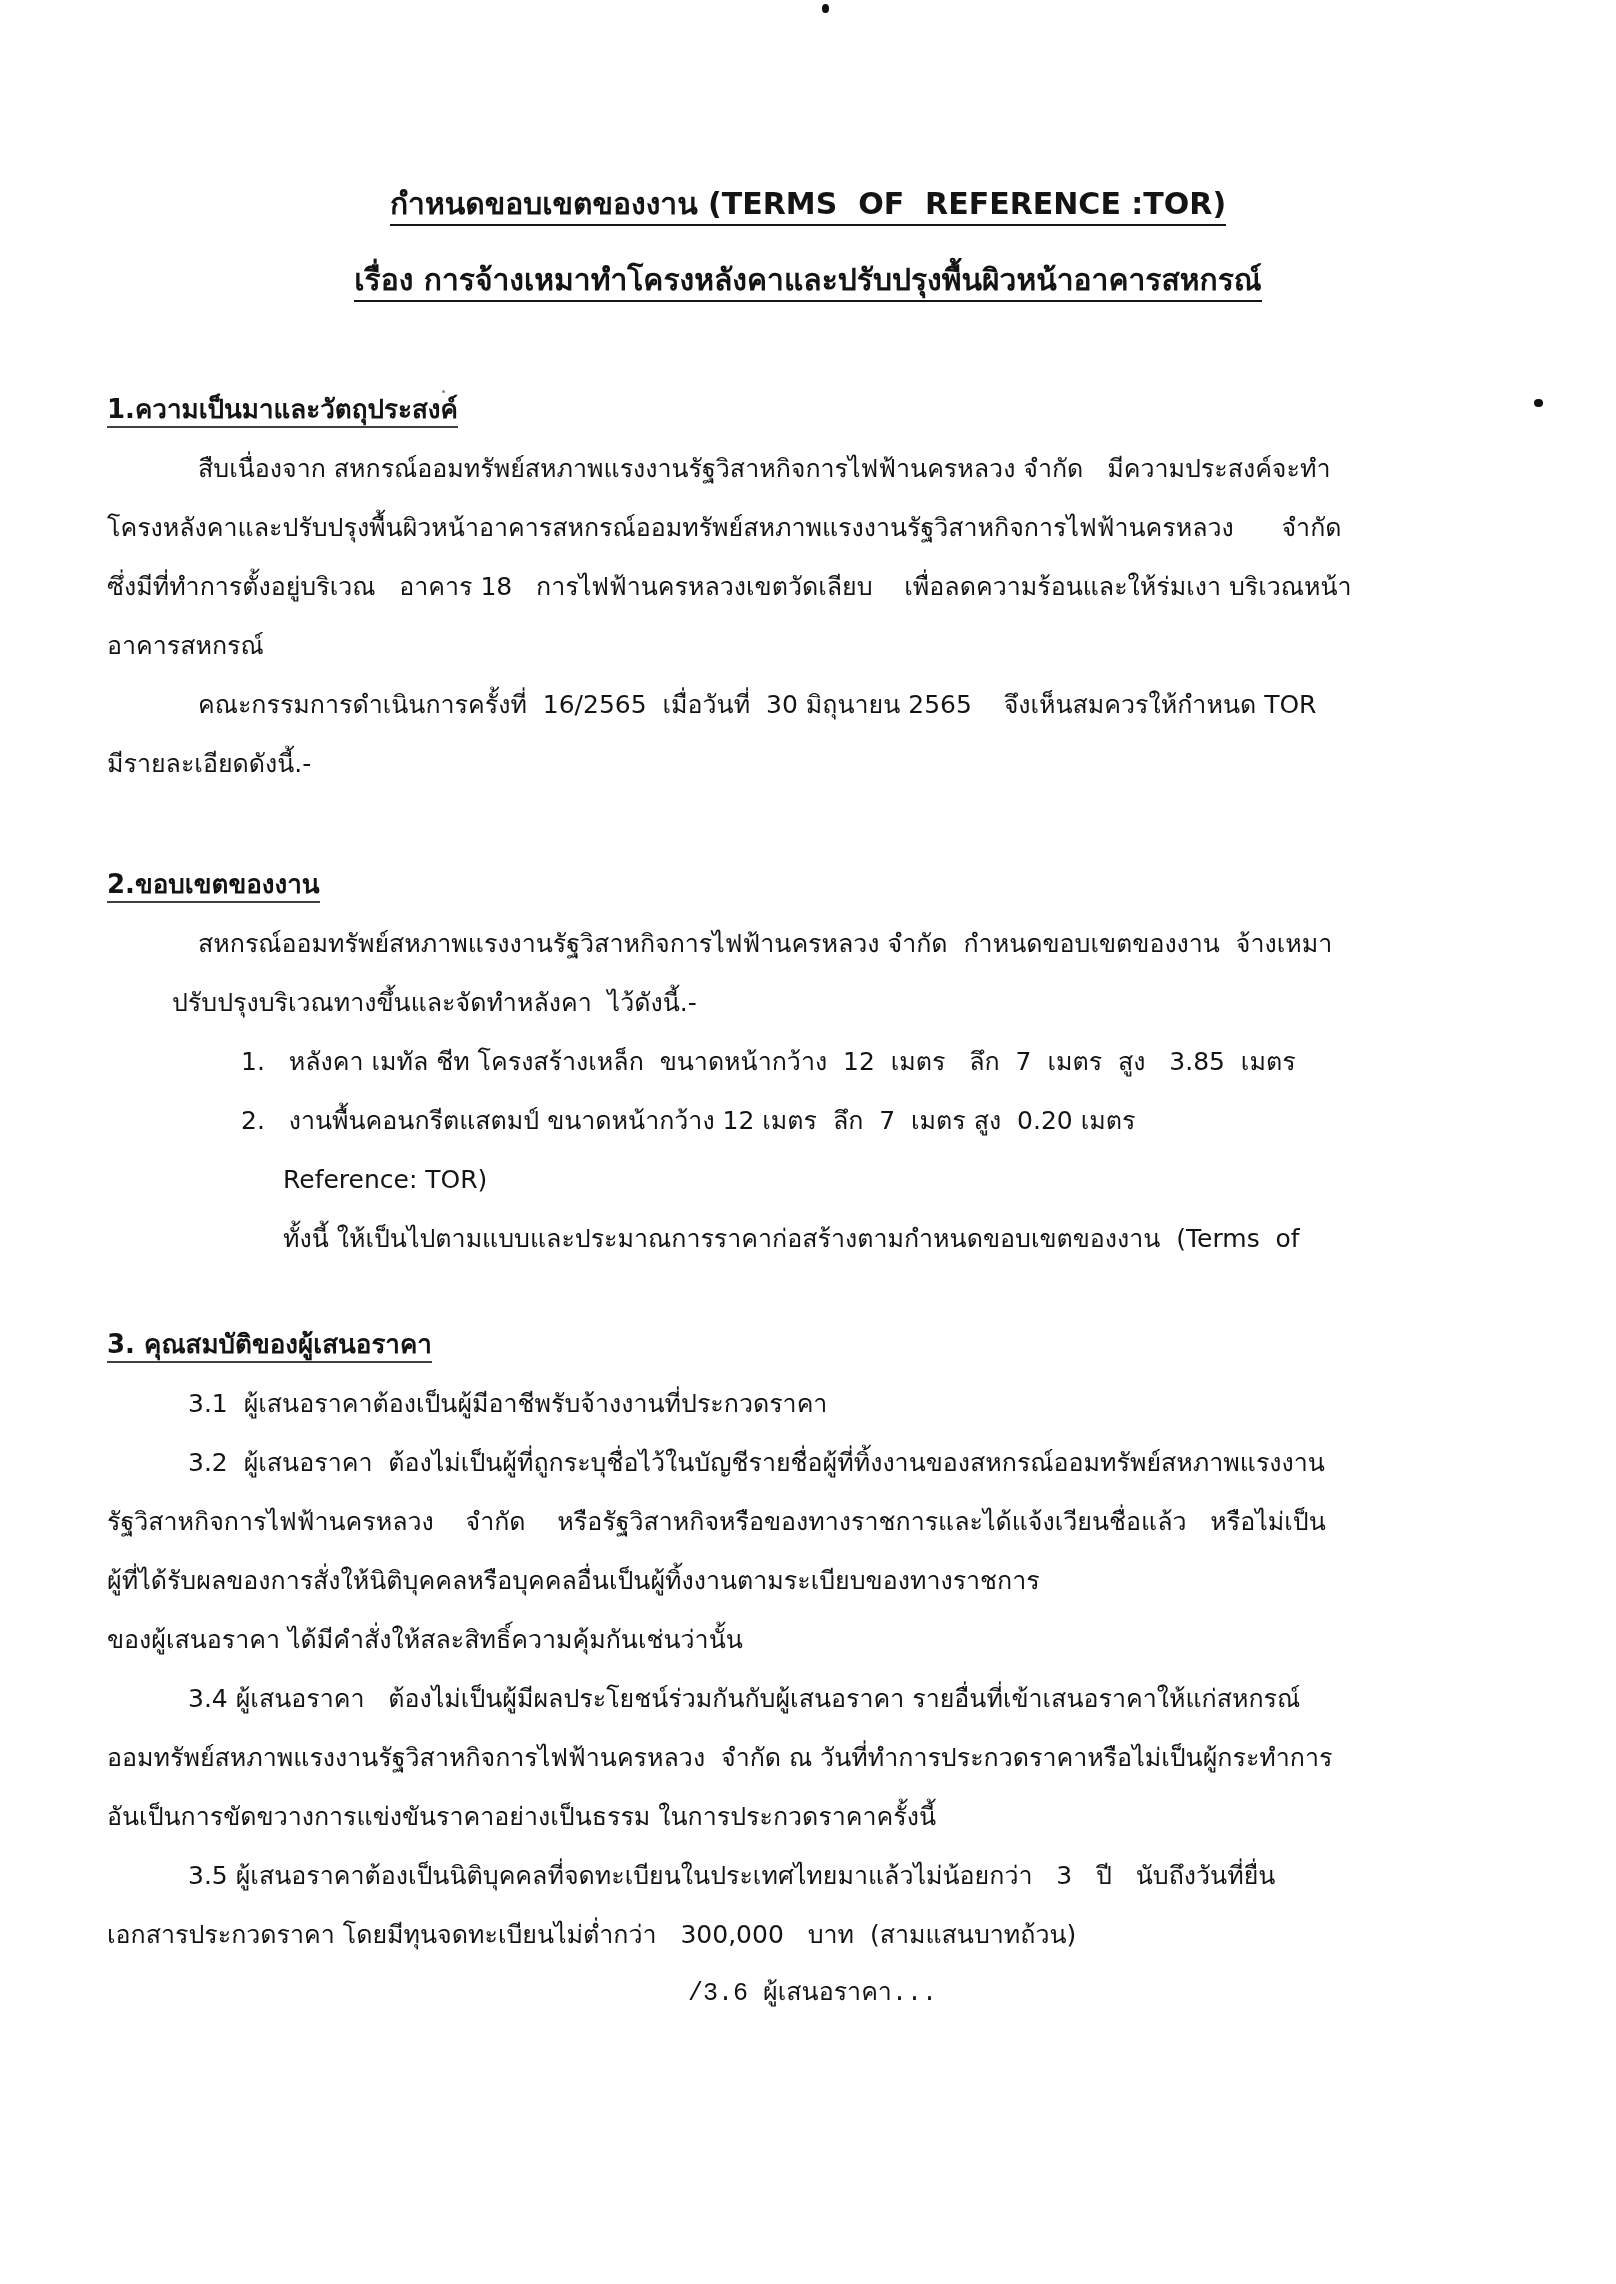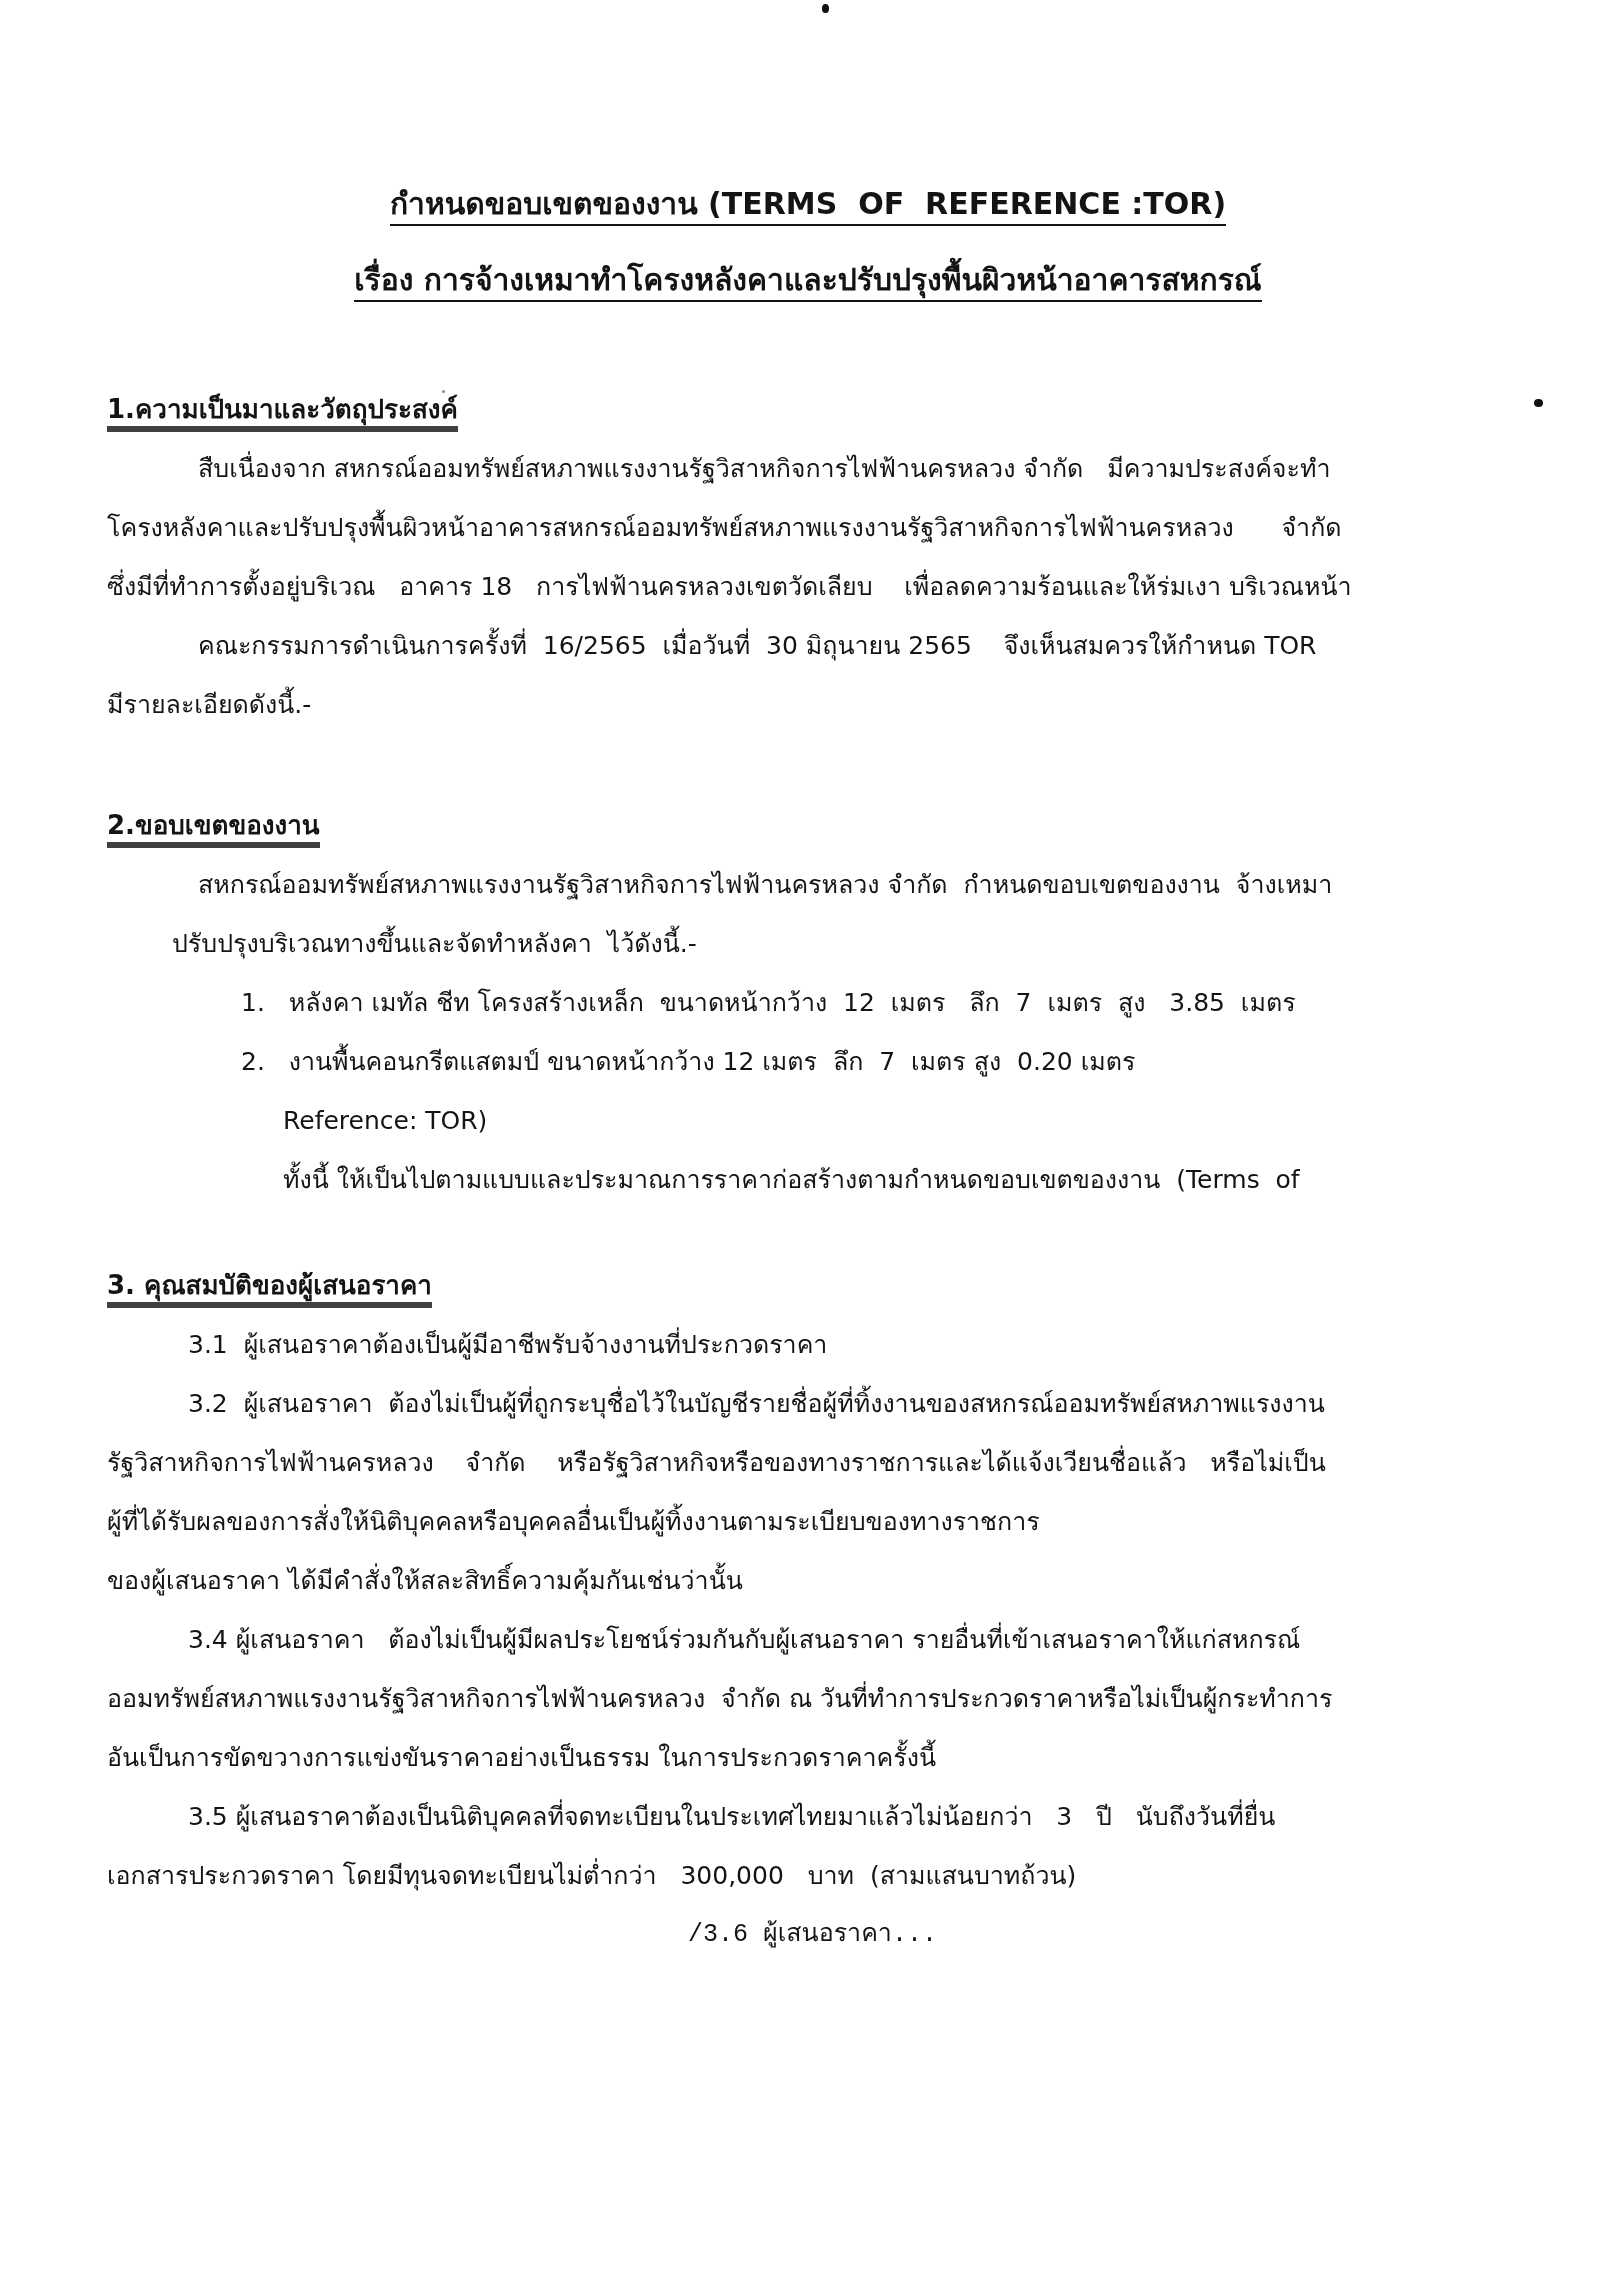--- a/index.html
+++ b/index.html
@@ -12,21 +12,21 @@
     font-family:"DejaVu Sans", sans-serif;
     overflow:hidden;
   }
   .title-block { padding-top:166px; text-align:center; }
   .title-line { line-height:76px; font-size:30px; font-weight:bold; white-space:pre-wrap; }
   .title-line .u { border-bottom:2.6px solid #141414; padding-bottom:2.6px; white-space:pre-wrap; }
 
   .content { margin-left:107px; margin-right:98px; font-size:25px; line-height:59px; }
 
   .section-heading { font-size:26px; font-weight:bold; line-height:59px; white-space:pre-wrap; }
-  .section-heading .u { border-bottom:6px solid #404040; padding-bottom:2px; }
+  .section-heading .u { border-bottom:2px solid #404040; padding-bottom:2px; }
   .sec1 { margin-top:62px; }
   .sec2 { margin-top:62px; }
   .sec3 { margin-top:47px; }
 
   .line { line-height:59px; white-space:pre-wrap; }
   .ind140 { padding-left:91px; }
   .ind125 { padding-left:81px; }
   .ind100 { padding-left:65px; }
   .ind205 { padding-left:134px; }
   .ind270 { padding-left:176px; }
@@ -52,20 +52,21 @@
     <div class="title-line"><span class="u">เรื่อง การจ้างเหมาทำโครงหลังคาและปรับปรุงพื้นผิวหน้าอาคารสหกรณ์</span></div>
   </div>
 
   <div class="content">
 
     <div class="sec1">
       <div class="section-heading"><span class="u">1.ความเป็นมาและวัตถุประสงค์</span></div>
       <div class="line ind140">สืบเนื่องจาก สหกรณ์ออมทรัพย์สหภาพแรงงานรัฐวิสาหกิจการไฟฟ้านครหลวง จำกัด   มีความประสงค์จะทำ</div>
       <div class="line">โครงหลังคาและปรับปรุงพื้นผิวหน้าอาคารสหกรณ์ออมทรัพย์สหภาพแรงงานรัฐวิสาหกิจการไฟฟ้านครหลวง      จำกัด</div>
       <div class="line">ซึ่งมีที่ทำการตั้งอยู่บริเวณ   อาคาร 18   การไฟฟ้านครหลวงเขตวัดเลียบ    เพื่อลดความร้อนและให้ร่มเงา บริเวณหน้า</div>
+      <div class="line">อาคารสหกรณ์</div>
       <div class="line ind140">คณะกรรมการดำเนินการครั้งที่  16/2565  เมื่อวันที่  30 มิถุนายน 2565    จึงเห็นสมควรให้กำหนด TOR</div>
       <div class="line">มีรายละเอียดดังนี้.-</div>
     </div>
 
     <div class="sec2">
       <div class="section-heading"><span class="u">2.ขอบเขตของงาน</span></div>
       <div class="line ind140">สหกรณ์ออมทรัพย์สหภาพแรงงานรัฐวิสาหกิจการไฟฟ้านครหลวง จำกัด  กำหนดขอบเขตของงาน  จ้างเหมา</div>
       <div class="line ind100">ปรับปรุงบริเวณทางขึ้นและจัดทำหลังคา  ไว้ดังนี้.-</div>
       <div class="line ind205">1.   หลังคา เมทัล ชีท โครงสร้างเหล็ก  ขนาดหน้ากว้าง  12  เมตร   ลึก  7  เมตร  สูง   3.85  เมตร</div>
       <div class="line ind205">2.   งานพื้นคอนกรีตแสตมป์ ขนาดหน้ากว้าง 12 เมตร  ลึก  7  เมตร สูง  0.20 เมตร</div>

